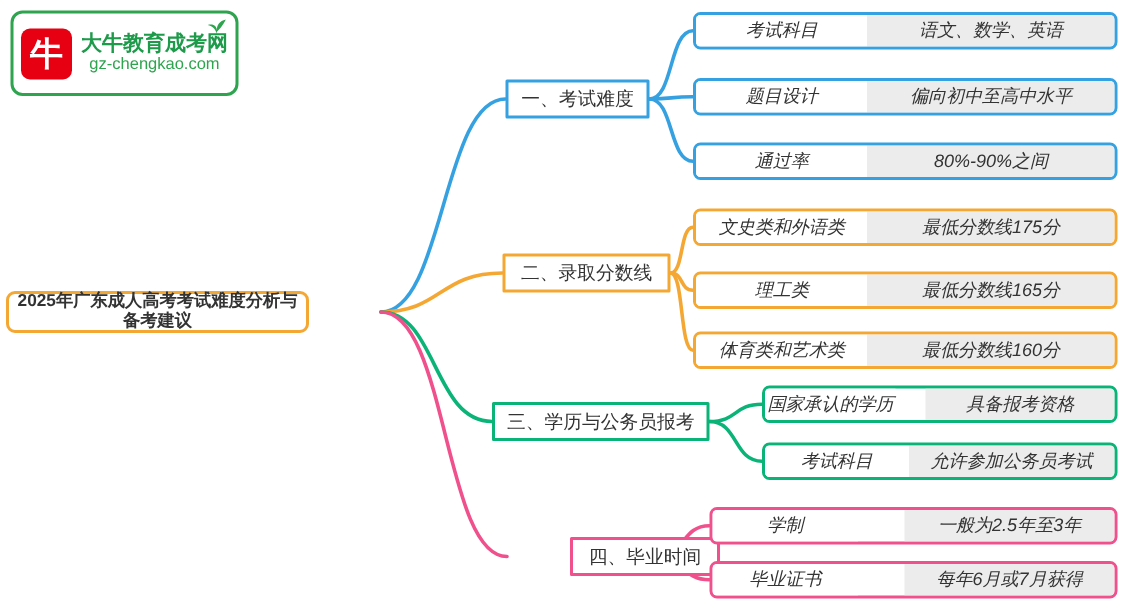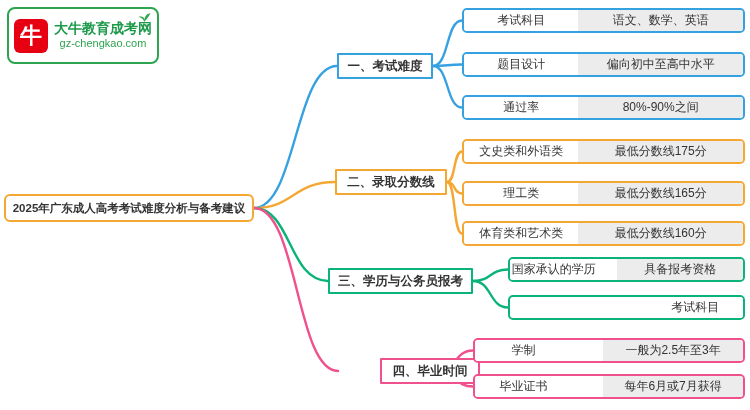--- a/index.html
+++ b/index.html
@@ -4,26 +4,26 @@
 <title>Mindmap</title>
 <style>
   html,body{margin:0;padding:0;background:#ffffff;}
   body{font-family:"Liberation Sans","DejaVu Sans",sans-serif;color:#333;}
   #stage{position:relative;width:750px;height:410px;background:#fff;overflow:hidden;}
   svg.connectors{position:absolute;left:0;top:0;z-index:1;}
   .node{position:absolute;z-index:2;box-sizing:border-box;background:#fff;
         display:flex;align-items:center;justify-content:center;}
   .root{border:2px solid #f5a733;border-radius:6px;font-weight:bold;font-size:11.5px;
         text-align:center;line-height:1.1;padding:0 2px;}
-  .branch{border-radius:1px;font-weight:bold;font-size:12.5px;background:#fff;}
+  .branch{border-radius:1px;font-weight:normal;font-size:12.5px;background:#fff;}
   .b1{border:2px solid #36a1e0;}
   .b2{border:2px solid #f5a733;}
   .b3{border:2px solid #0ab377;}
   .b4{border:2px solid #f0508c;gap:31px;}
-  .leaf{border-radius:5px;padding:0;overflow:hidden;justify-content:flex-end;}
+  .leaf{border-radius:5px;padding:0;overflow:hidden;justify-content:center;font-style:italic;}
   .leaf .cell{height:100%;display:flex;align-items:center;justify-content:center;
               font-size:12px;white-space:nowrap;}
   .leaf .lbl{width:41%;background:#ffffff;}
   .leaf .val{width:59%;background:#ececec;}
   .stroke-b1{stroke:#36a1e0;}
   .stroke-b2{stroke:#f5a733;}
   .stroke-b3{stroke:#0ab377;}
   .stroke-b4{stroke:#f0508c;}
   .connectors path{fill:none;stroke-width:2.4px;stroke-linecap:round;}
   
@@ -68,21 +68,21 @@
     <div class="logo-mark">牛</div>
     <div class="logo-text">
       <div class="logo-name">大牛教育成考网</div>
       <div class="logo-url">gz-chengkao.com</div>
     </div>
     <svg class="sprout" width="15" height="13" viewBox="0 0 16 14">
       <path d="M8 13 C8 8 5 6 1.5 5 C6 4 8 6 8 9 C8 5 10 2 14.5 1 C12.5 5 11 7 8 10 Z" fill="#2ea44f"></path>
     </svg>
   </div>
 
-  <div class="node root" style="left:4px;top:194px;width:250px;height:28px;">2025年广东成人高考考试难度分析与备考建议</div>
+  <div class="node root" style="left:4px;top:194px;width:202px;height:28px;">2025年广东成人高考考试难度分析与备考建议</div>
 
   <div class="node branch b1" style="left:337px;top:53px;width:96px;height:26px;">一、考试难度</div>
   <div class="node branch b2" style="left:335px;top:169px;width:112px;height:26px;">二、录取分数线</div>
   <div class="node branch b3" style="left:328px;top:268px;width:145px;height:26px;">三、学历与公务员报考</div>
   <div class="node branch b4" style="left:338px;top:358px;width:100px;height:26px;margin-left:42px;">四、毕业时间</div>
 
   <div class="node leaf b1" style="left:462px;top:8px;width:283px;height:25px;">
     <span class="cell lbl">考试科目</span>
     <span class="cell val">语文、数学、英语</span>
   </div>
@@ -107,20 +107,21 @@
     <span class="cell lbl">体育类和艺术类</span>
     <span class="cell val">最低分数线160分</span>
   </div>
 
   <div class="node leaf b3" style="left:508px;top:257px;width:237px;height:25px;gap:20px;">
     <span class="cell lbl">国家承认的学历</span>
     <span class="cell val">具备报考资格</span>
   </div>
   <div class="node leaf b3" style="left:508px;top:295px;width:237px;height:25px;">
     <span class="cell lbl">考试科目</span>
+    <span class="cell val">允许参加公务员考试</span>
   </div>
 
   <div class="node leaf b4" style="left:473px;top:338px;width:272px;height:25px;">
     <span class="cell lbl">学制</span>
     <span class="cell val">一般为2.5年至3年</span>
   </div>
   <div class="node leaf b4" style="left:473px;top:374px;width:272px;height:25px;">
     <span class="cell lbl">毕业证书</span>
     <span class="cell val">每年6月或7月获得</span>
   </div>

